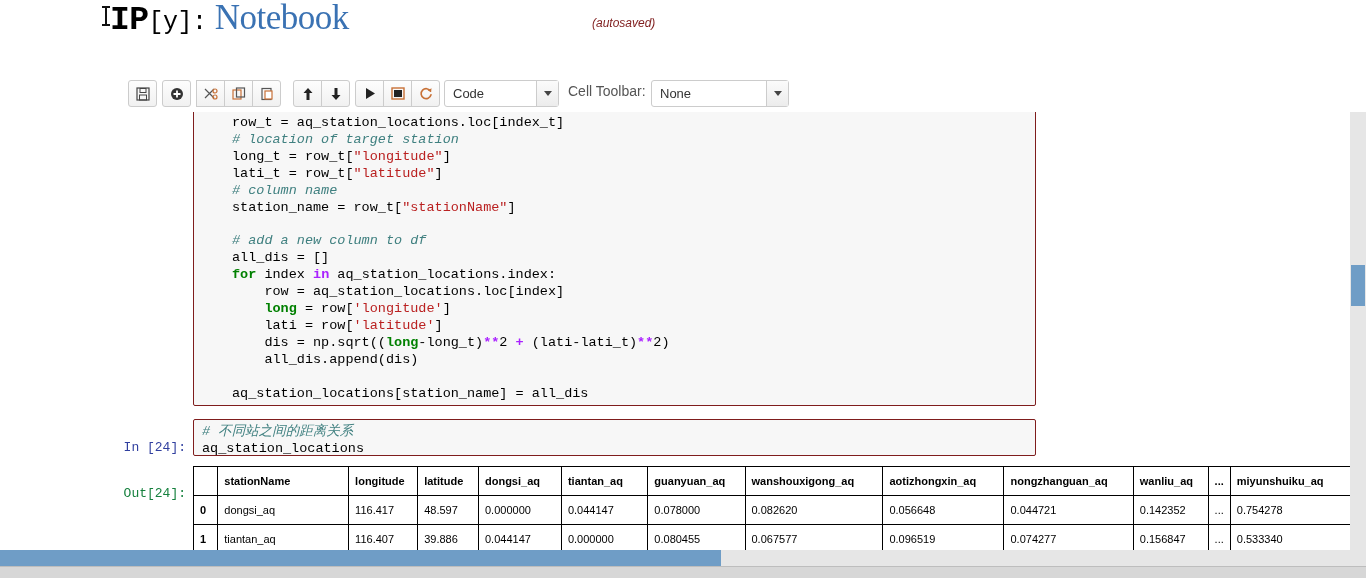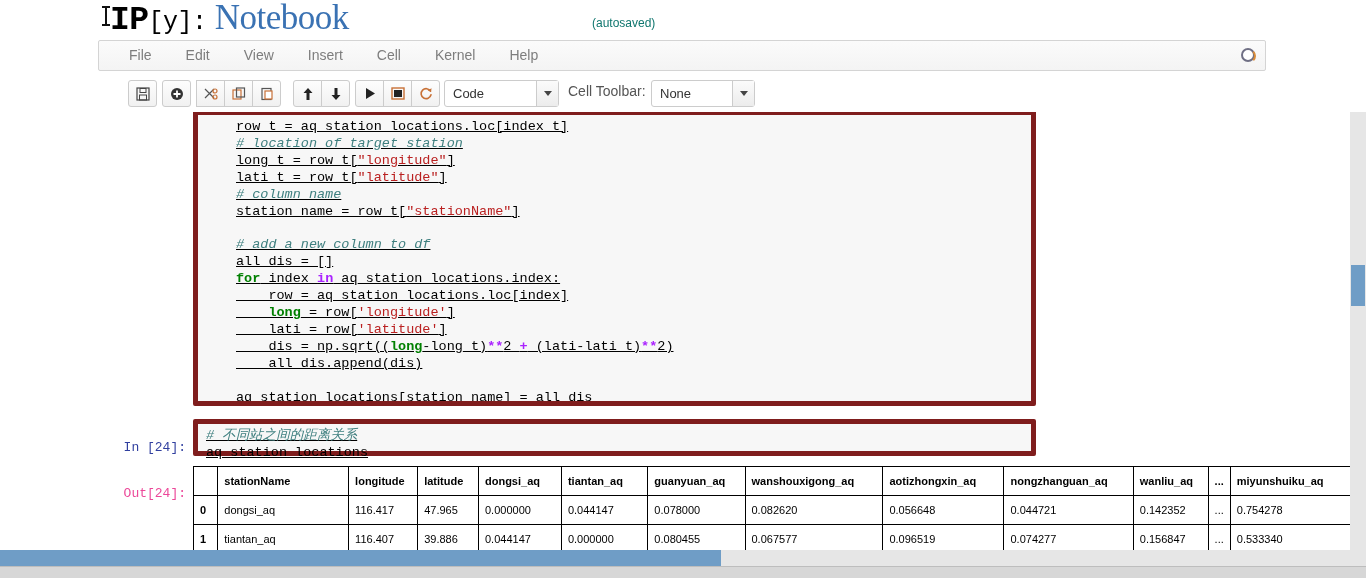--- a/index.html
+++ b/index.html
@@ -27,21 +27,21 @@
   .logo .ip { font-family: "Liberation Mono", monospace; font-weight: 700; color:#000; font-size:33px;}
   .logo .brackets { font-family: "Liberation Mono", monospace; font-size: 25px; color:#000; }
   .logo .nb { color: #3a72b3; font-family: "Liberation Serif", serif; font-size:35px; }
   .nb-title {
     position: absolute; left: 368px; top: 9px;
     font-size: 18px; font-weight: 700; color: #333;
     white-space: nowrap;
   }
   .autosaved {
     position: absolute; left: 592px; top: 16px;
-    font-size: 12px; color: #0f766e;
+    font-size: 12px; color: #7f1d1d; font-style: italic;
   }
   .cursor-ibeam {
     position: absolute; left: 101px; top: 6px; width: 10px; height: 20px;
   }
 
   
   .menubar {
     position: absolute; left: 98px; top: 40px; width: 1168px; height: 31px;
     background: linear-gradient(#fbfbfb, #f4f4f4);
     border: 1px solid #d4d4d4;
@@ -115,29 +115,28 @@
   }
   .cellrow { position: relative; }
   .prompt {
     position: absolute; left: 98px; width: 88px;
     font-family: "Liberation Mono", monospace;
     font-size: 13px; text-align: right;
     white-space: nowrap;
     margin-top: 12px;
   }
   .prompt.in { color: #303F9F; }
-  .prompt.out { color: #ec4899; }
+  .prompt.out { color: #15803d; }
 
   .inputcell {
     position: absolute; left: 193px; width: 843px;
     background: #f7f7f7;
-    border: 5px solid #7f1d1d;
+    border: 1px solid #7f1d1d;
     border-radius: 2px;
     padding: 4px 4px 4px 0;
-    text-decoration: underline;
   }
   .code {
     font-family: "Liberation Mono", monospace;
     font-size: 13.5px;
     line-height: 16.9px;
     white-space: pre;
     color: #000;
     padding-left: 38px;
   }
   .cm { color: #408080; font-style: italic; }
@@ -204,32 +203,20 @@
       <svg width="10" height="20" viewBox="0 0 10 20">
         <path d="M1 1 H9 M5 1 V19 M1 19 H9" stroke="#111" stroke-width="2" fill="none"></path>
       </svg>
     </div>
     <div class="logo">
       <span class="ip">IP</span><span class="brackets">[y]:</span> <span class="nb">Notebook</span>
     </div>
     <div class="autosaved">(autosaved)</div>
   </div>
 
-  <div class="menubar">
-    <ul>
-      <li>File</li>
-      <li>Edit</li>
-      <li>View</li>
-      <li>Insert</li>
-      <li>Cell</li>
-      <li>Kernel</li>
-      <li>Help</li>
-    </ul>
-    <div class="kernel-indicator"></div>
-  </div>
 
   <div class="toolbar">
 
     <div class="btn-group" style="left:30px; top:3px;">
       <div class="tbtn single" style="margin-right:6px;">
         <svg width="14" height="14" viewBox="0 0 14 14">
             <rect x="1" y="1" width="12" height="12" fill="none" stroke="#444" stroke-width="1.2"></rect>
             <rect x="4" y="1.5" width="6" height="4" fill="none" stroke="#444" stroke-width="1"></rect>
             <rect x="3.5" y="8" width="7" height="5" fill="none" stroke="#444" stroke-width="1"></rect>
           </svg>
@@ -296,21 +283,21 @@
 
     <div class="sel" style="left:346px; top:3px; width:115px;">
       <span class="seltext">Code</span>
       <span class="arrowbox">
           <span class="caret"></span>
         </span>
     </div>
 
     <div class="ctlabel" style="left:470px;">Cell Toolbar:</div>
 
-    <div class="sel" style="left:553px; top:3px; width:104px;">
+    <div class="sel" style="left:553px; top:3px; width:138px;">
       <span class="seltext">None</span>
       <span class="arrowbox">
           <span class="caret"></span>
         </span>
     </div>
   </div>
 
   <div class="notebook">
 
     <div class="cellrow">
@@ -377,21 +364,21 @@
               <th>wanliu_aq</th>
               <th>...</th>
               <th>miyunshuiku_aq</th>
             </tr>
           </thead>
           <tbody>
             <tr>
               <td class="idx">0</td>
               <td>dongsi_aq</td>
               <td>116.417</td>
-              <td>47.965</td>
+              <td>48.597</td>
               <td>0.000000</td>
               <td>0.044147</td>
               <td>0.078000</td>
               <td>0.082620</td>
               <td>0.056648</td>
               <td>0.044721</td>
               <td>0.142352</td>
               <td>...</td>
               <td>0.754278</td>
             </tr>

